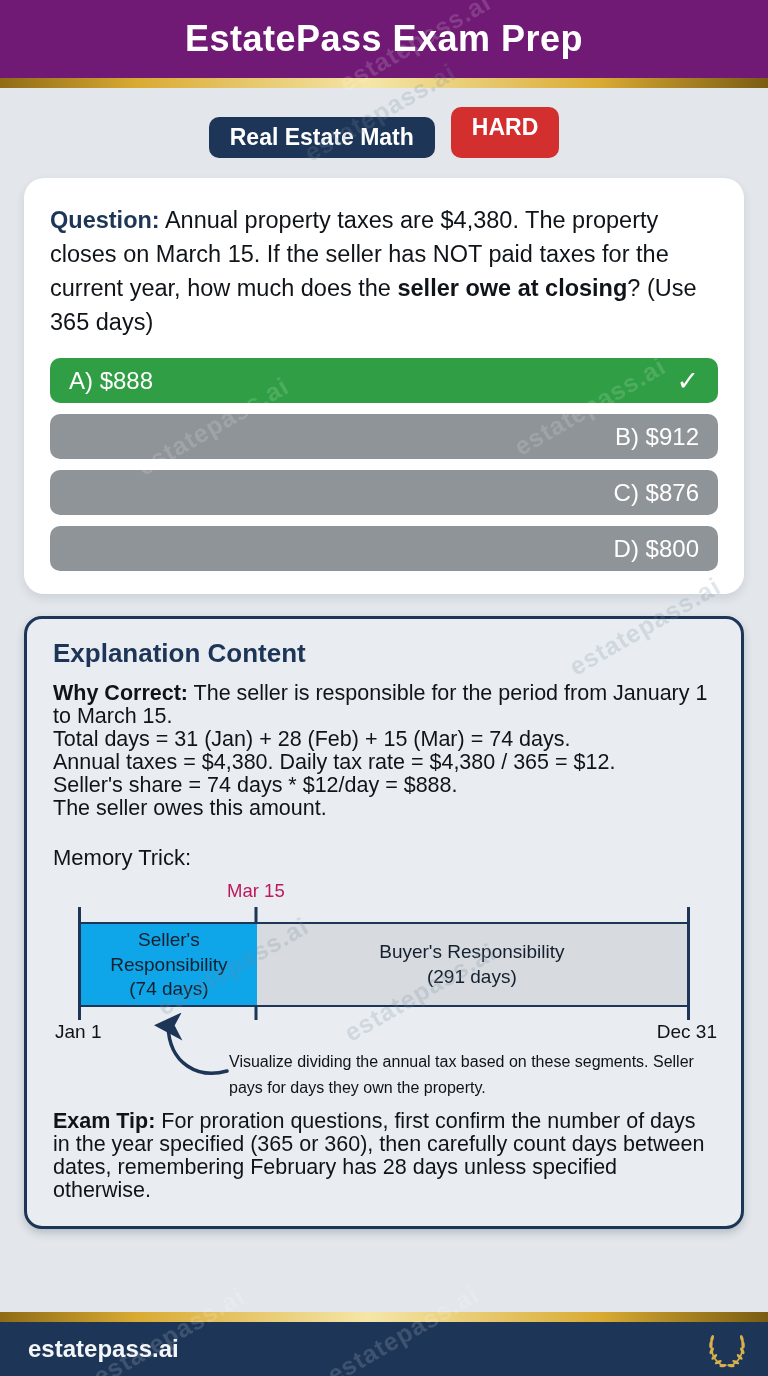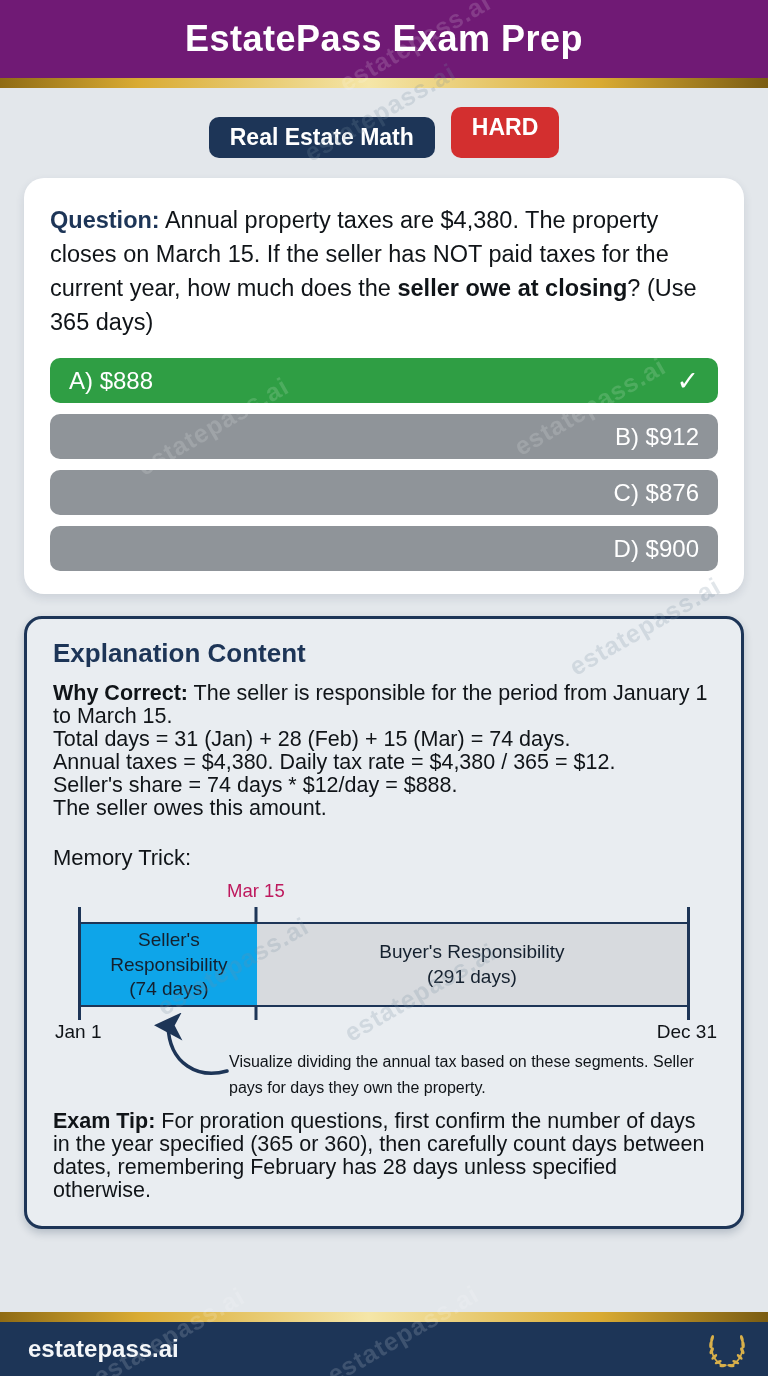--- a/index.html
+++ b/index.html
@@ -140,21 +140,21 @@
       <span>A) $888</span>
       <span class="check">✓</span>
     </div>
     <div class="option default">
       <span>B) $912</span>
     </div>
     <div class="option default">
       <span>C) $876</span>
     </div>
     <div class="option default">
-      <span>D) $900</span>
+      <span>D) $800</span>
     </div>
   </div>
 </section>
 
 <section class="explanation-card">
   <h2 class="explanation-title">Explanation Content</h2>
 
   <p class="body-par"><b>Why Correct:</b> <span class="preline">The seller is responsible for the period from January 1 to March 15.
 Total days = 31 (Jan) + 28 (Feb) + 15 (Mar) = 74 days.
 Annual taxes = $4,380. Daily tax rate = $4,380 / 365 = $12.

